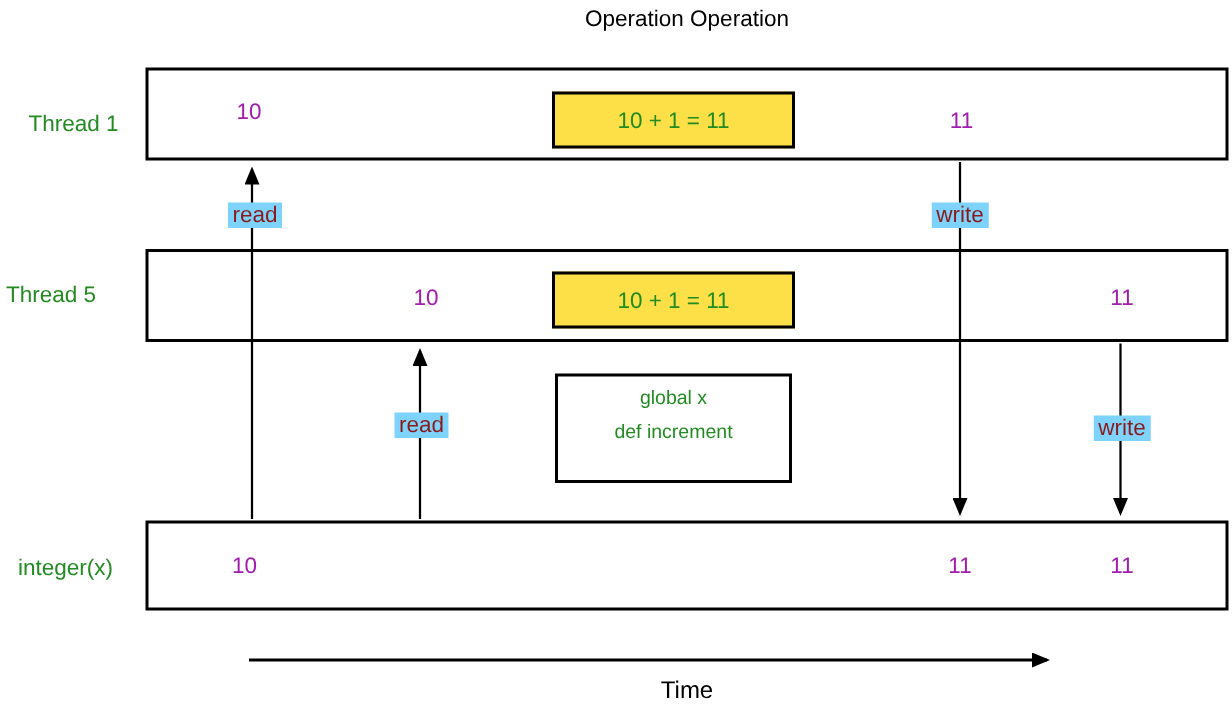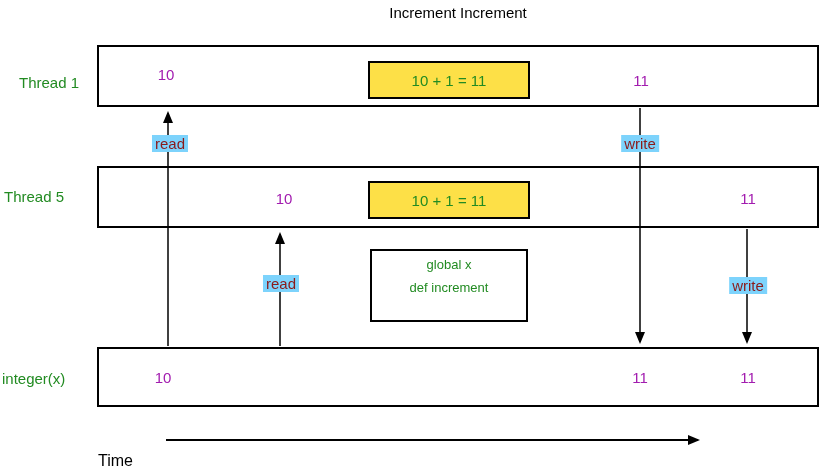--- a/index.html
+++ b/index.html
@@ -14,21 +14,21 @@
           background:#ffffff; z-index:1; }
   .tbox.t1 { top:45px;  height:62px; }
   .tbox.t2 { top:166px; height:62px; }
   .tbox.ix { top:347px; height:60px; }
 
   .arrows { position:absolute; left:0; top:0; z-index:2; }
 
   .rowlabel { position:absolute; color:#228B22; font-size:15px; z-index:3; white-space:nowrap; }
   .rowlabel.l1 { left:19px; top:74px; }
   .rowlabel.l2 { left:4px; top:188px; }
-  .rowlabel.l3 { left:2px; top:370px; }
+  .rowlabel.l3 { left:12px; top:370px; }
 
   .num { position:absolute; color:#a21caf; font-size:15px; z-index:3;
          transform:translateX(-50%); white-space:nowrap; }
   .num.t1a { left:166px; top:66px; }
   .num.t1b { left:641px; top:72px; }
   .num.t2a { left:284px; top:190px; }
   .num.t2b { left:748px; top:190px; }
   .num.ixa { left:163px; top:369px; }
   .num.ixb { left:640px; top:369px; }
   .num.ixc { left:748px; top:369px; }
@@ -45,28 +45,28 @@
              padding-top:2px; }
 
   .alabel { position:absolute; transform:translateX(-50%); background:#7dd3fc;
             color:#8B1A1A; font-size:15px; padding:0 3px; z-index:4; white-space:nowrap; }
   .alabel.r1 { left:170px; top:135px; }
   .alabel.w1 { left:640px; top:135px; }
   .alabel.r2 { left:281px; top:275px; }
   .alabel.w2 { left:748px; top:277px; }
 
   .timelabel { position:absolute; left:98px; top:452px; width:720px;
-               text-align:left; font-size:16px; color:#000000; z-index:3; }
+               text-align:center; font-size:16px; color:#000000; z-index:3; }
 </style>
 </head>
 <body>
 
 <div class="canvas">
 
-  <div class="title">Increment Increment</div>
+  <div class="title">Operation Operation</div>
 
   <div class="tbox t1"></div>
   <div class="tbox t2"></div>
   <div class="tbox ix"></div>
 
   <svg class="arrows" width="821" height="472" viewBox="0 0 821 472">
     <defs>
       <marker id="ah" markerWidth="12" markerHeight="10" refX="10" refY="5" orient="auto" markerUnits="userSpaceOnUse">
         <path d="M0,0 L12,5 L0,10 z" fill="#000000"></path>
       </marker>

